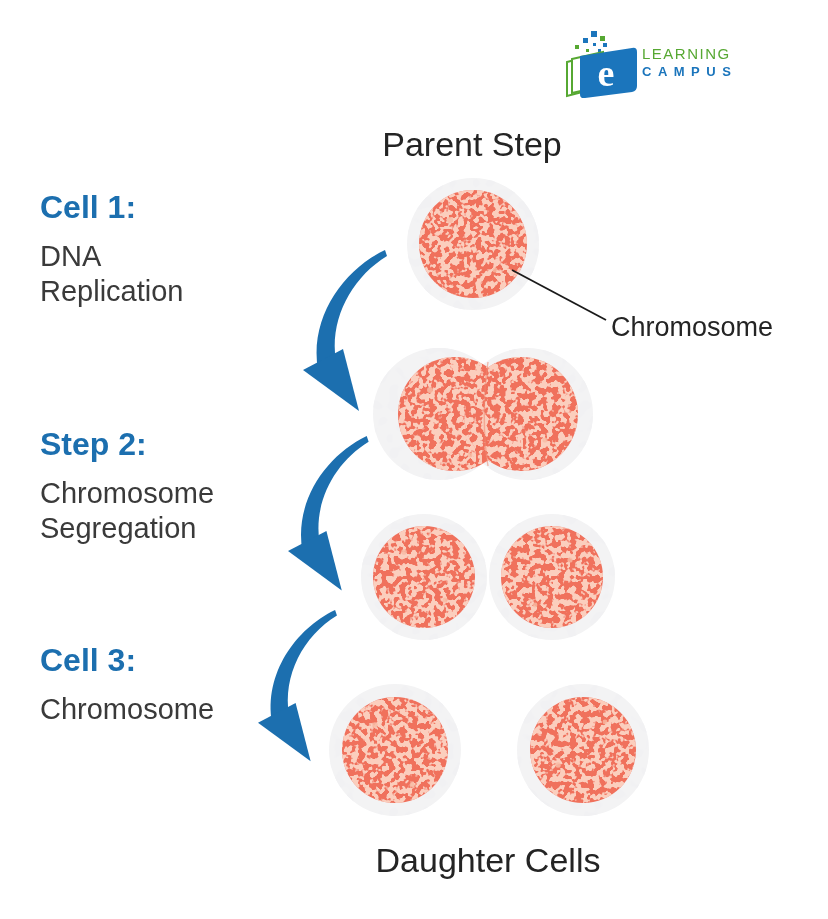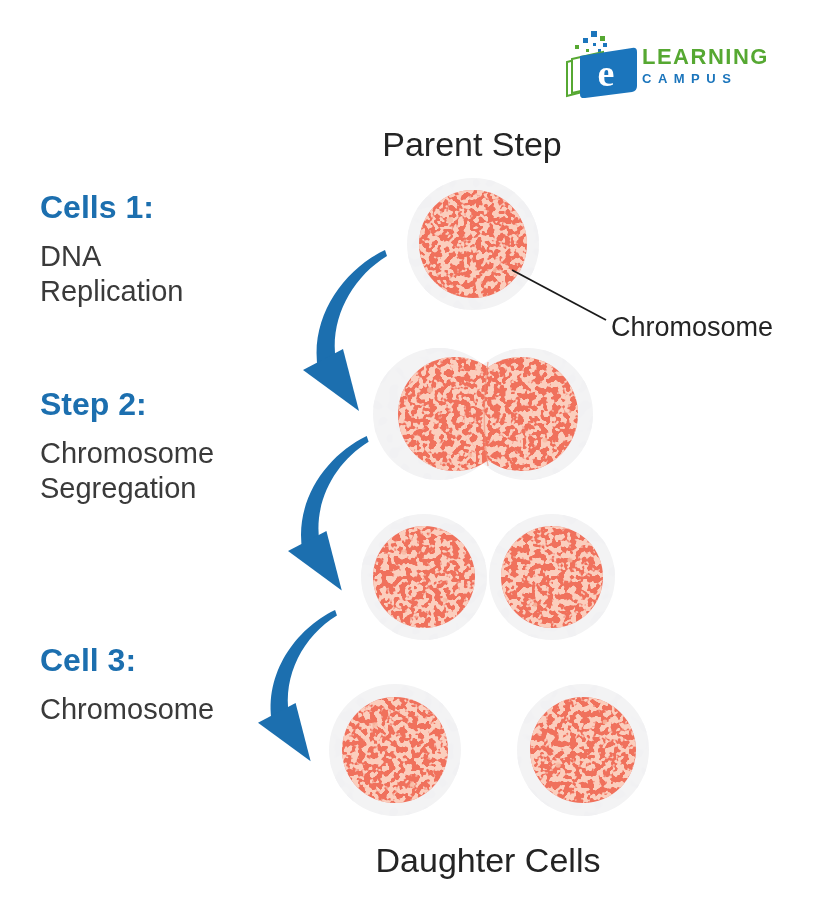--- a/index.html
+++ b/index.html
@@ -12,34 +12,34 @@
     --pointer-line:#1A1A1A;
   }
   *{margin:0;padding:0;box-sizing:border-box;}
   body{background:#ffffff;font-family:"Liberation Sans","DejaVu Sans",sans-serif;}
   .canvas{position:relative;width:828px;height:919px;background:#ffffff;overflow:hidden;}
   .diagram-svg{position:absolute;left:0;top:0;}
 
   
   .logo{position:absolute;left:562px;top:28px;display:flex;align-items:flex-start;}
   .logo-text{margin-left:2px;margin-top:18px;display:flex;flex-direction:column;}
-  .logo-line1{color:var(--logo-green);font-weight:bold;font-size:22px;letter-spacing:1.5px;line-height:1.0;}
+  .logo-line1{color:var(--logo-green);font-weight:normal;font-size:15px;letter-spacing:1.5px;line-height:1.0;}
   .logo-line2{color:var(--logo-blue);font-weight:bold;font-size:13px;letter-spacing:6.5px;line-height:1.0;margin-top:4px;}
 
   
   .title{position:absolute;left:472px;top:125px;transform:translateX(-50%);
          font-size:34px;color:#242424;white-space:nowrap;}
   .footer-label{position:absolute;left:488px;top:841px;transform:translateX(-50%);
          font-size:34px;color:#242424;white-space:nowrap;}
   .chromosome-label{position:absolute;left:611px;top:312px;font-size:27px;color:#242424;white-space:nowrap;}
 
   
   .step{position:absolute;left:40px;}
   .step-1{top:191px;}
-  .step-2{top:388px;}
+  .step-2{top:428px;}
   .step-3{top:644px;}
   .step-label{color:var(--accent-blue);font-weight:bold;font-size:32px;line-height:1.0;}
   .step-desc{color:var(--text-dark);font-size:29px;line-height:1.22;margin-top:16px;white-space:pre-line;}
 </style>
 </head>
 <body>
 
 <div class="canvas">
 
   <svg class="diagram-svg" width="828" height="919" viewBox="0 0 828 919">
@@ -143,21 +143,21 @@
     <div class="logo-text">
       <span class="logo-line1">LEARNING</span>
       <span class="logo-line2">CAMPUS</span>
     </div>
   </div>
 
   <div class="title">Parent Step</div>
   <div class="chromosome-label">Chromosome</div>
 
   <div class="step step-1">
-    <div class="step-label">Cells 1:</div>
+    <div class="step-label">Cell 1:</div>
     <div class="step-desc">DNA
 Replication</div>
   </div>
   <div class="step step-2">
     <div class="step-label">Step 2:</div>
     <div class="step-desc">Chromosome
 Segregation</div>
   </div>
   <div class="step step-3">
     <div class="step-label">Cell 3:</div>

